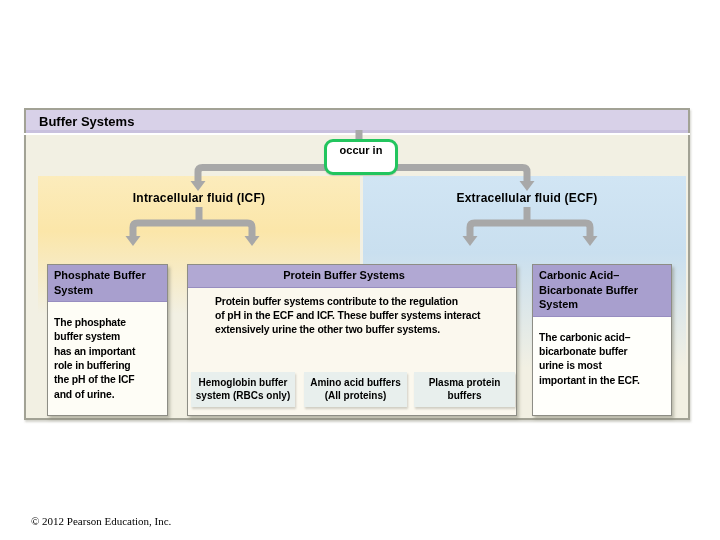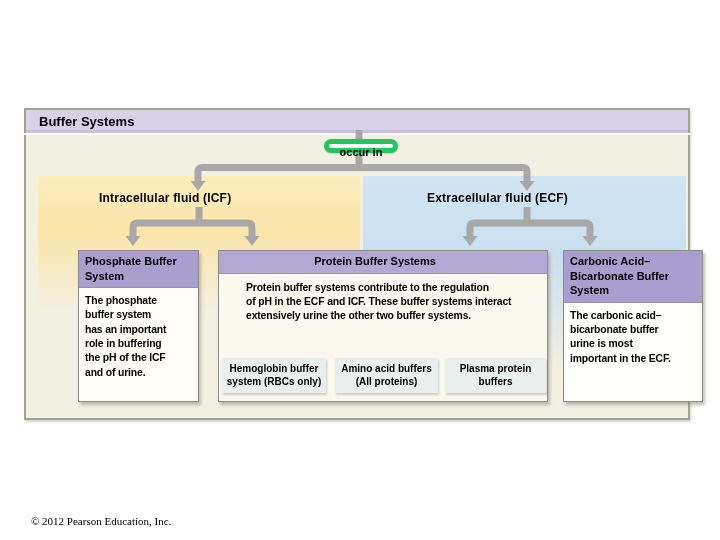--- a/index.html
+++ b/index.html
@@ -36,47 +36,46 @@
     background:linear-gradient(180deg,#fcecbc 0%,var(--icf-region,#fbe6a9) 40%,rgba(242,240,227,0) 100%);
   }
   .region-ecf{
     left:363px;top:176px;width:323px;height:192px;
     background:linear-gradient(180deg,#d1e5f4 0%,var(--ecf-region,#c9dfef) 40%,rgba(242,240,227,0) 100%);
   }
   .connectors{position:absolute;left:0;top:0;z-index:3;pointer-events:none;}
   .conn{fill:none;stroke:var(--arrow,#a8a8a8);stroke-width:7;}
   .head{fill:var(--arrow,#a8a8a8);stroke:none;}
   .occur-pill{
-    position:absolute;left:324px;top:139px;width:74px;height:14px;z-index:4;
-    background:#ffffff;border-radius:9px;border:5px solid #22c55e;
+    position:absolute;left:324px;top:139px;width:74px;height:36px;z-index:4;
+    background:#ffffff;border-radius:9px;border:3px solid #22c55e;
     box-sizing:border-box;text-align:center;line-height:16px;
     font-size:11px;font-weight:bold;box-shadow:0 1px 1px rgba(150,150,140,.4);
   }
   .fluid-label{
     position:absolute;top:191px;width:200px;z-index:4;
-    text-align:left;font-size:12px;font-weight:bold;letter-spacing:0.2px;
+    text-align:center;font-size:12px;font-weight:bold;letter-spacing:0.2px;
   }
   .fluid-label.icf{left:99px;}
   .fluid-label.ecf{left:427px;}
   .box{
-    position:absolute;top:250px;height:152px;z-index:4;box-sizing:border-box;
+    position:absolute;top:264px;height:152px;z-index:4;box-sizing:border-box;
     border:1px solid #8d8d85;background:var(--box-body,#fefdf6);
     box-shadow:2px 3px 3px rgba(130,130,112,.5);
-    margin-left:31px;
   }
   .box-header{
     background:var(--box-header,#a89fce);
     font-size:11px;line-height:1.32;font-weight:bold;
     padding:3px 6px 4px 6px;border-bottom:1px solid #978dc0;
   }
   .box-header.light{
     background:var(--box-header-light,#b1a8d3);
     text-align:center;padding:3px 20px 4px 4px;
   }
-  .box-body{font-size:10.4px;line-height:1.38;font-weight:bold;padding:6px 5px 0 6px;}
+  .box-body{font-size:10.4px;line-height:1.38;font-weight:bold;padding:14px 5px 0 6px;}
   .box.phosphate{left:47px;width:121px;}
   .box.protein{left:187px;width:330px;background:#fbf8ee;}
   .box.carbonic{left:532px;width:140px;background:#fffffb;}
   .protein-body{padding:7px 0 0 27px;}
   .pline{white-space:nowrap;letter-spacing:-0.15px;}
   .subbox{
     position:absolute;top:107px;height:35px;z-index:5;
     background:var(--subbox-bg,#e8efed);
     display:flex;align-items:center;justify-content:center;text-align:center;
     font-size:10px;line-height:1.25;font-weight:bold;

